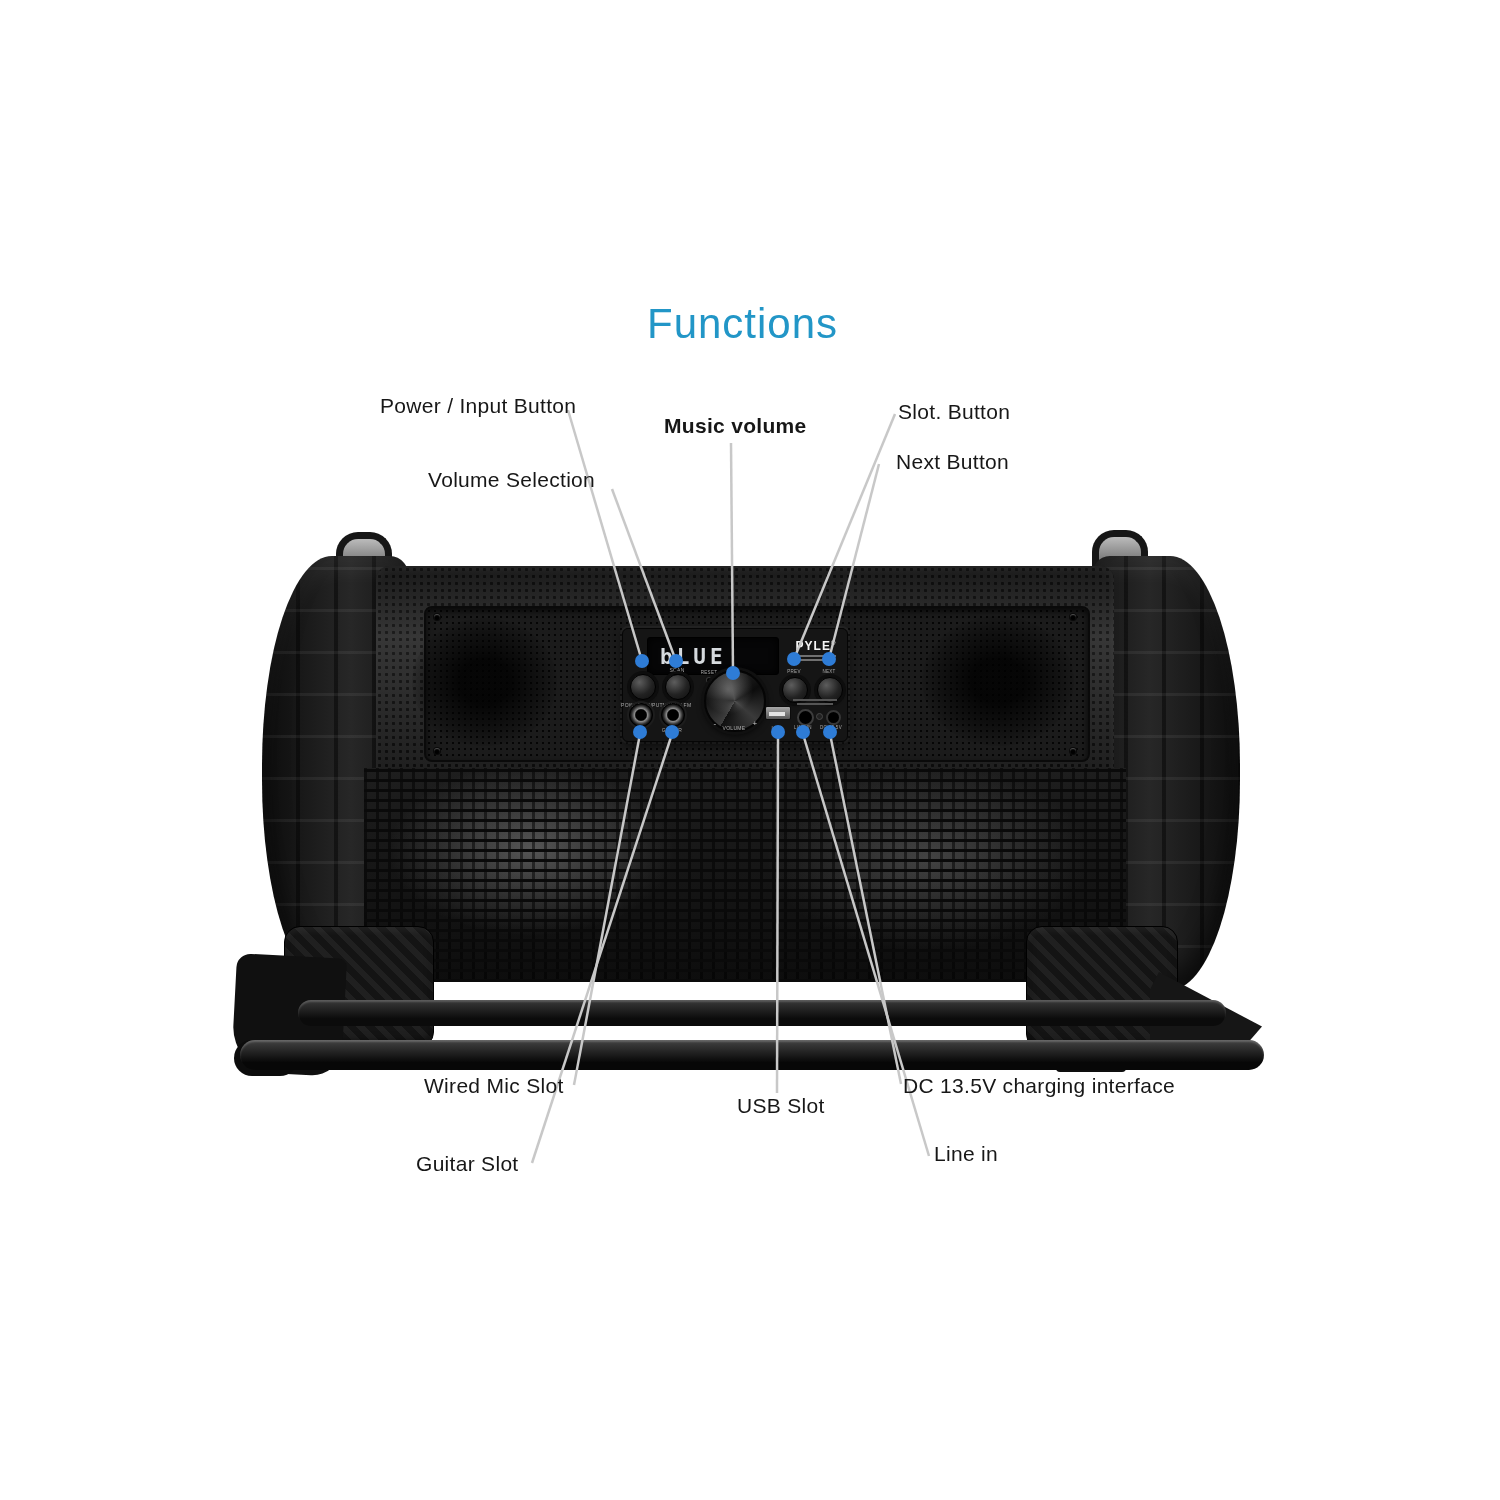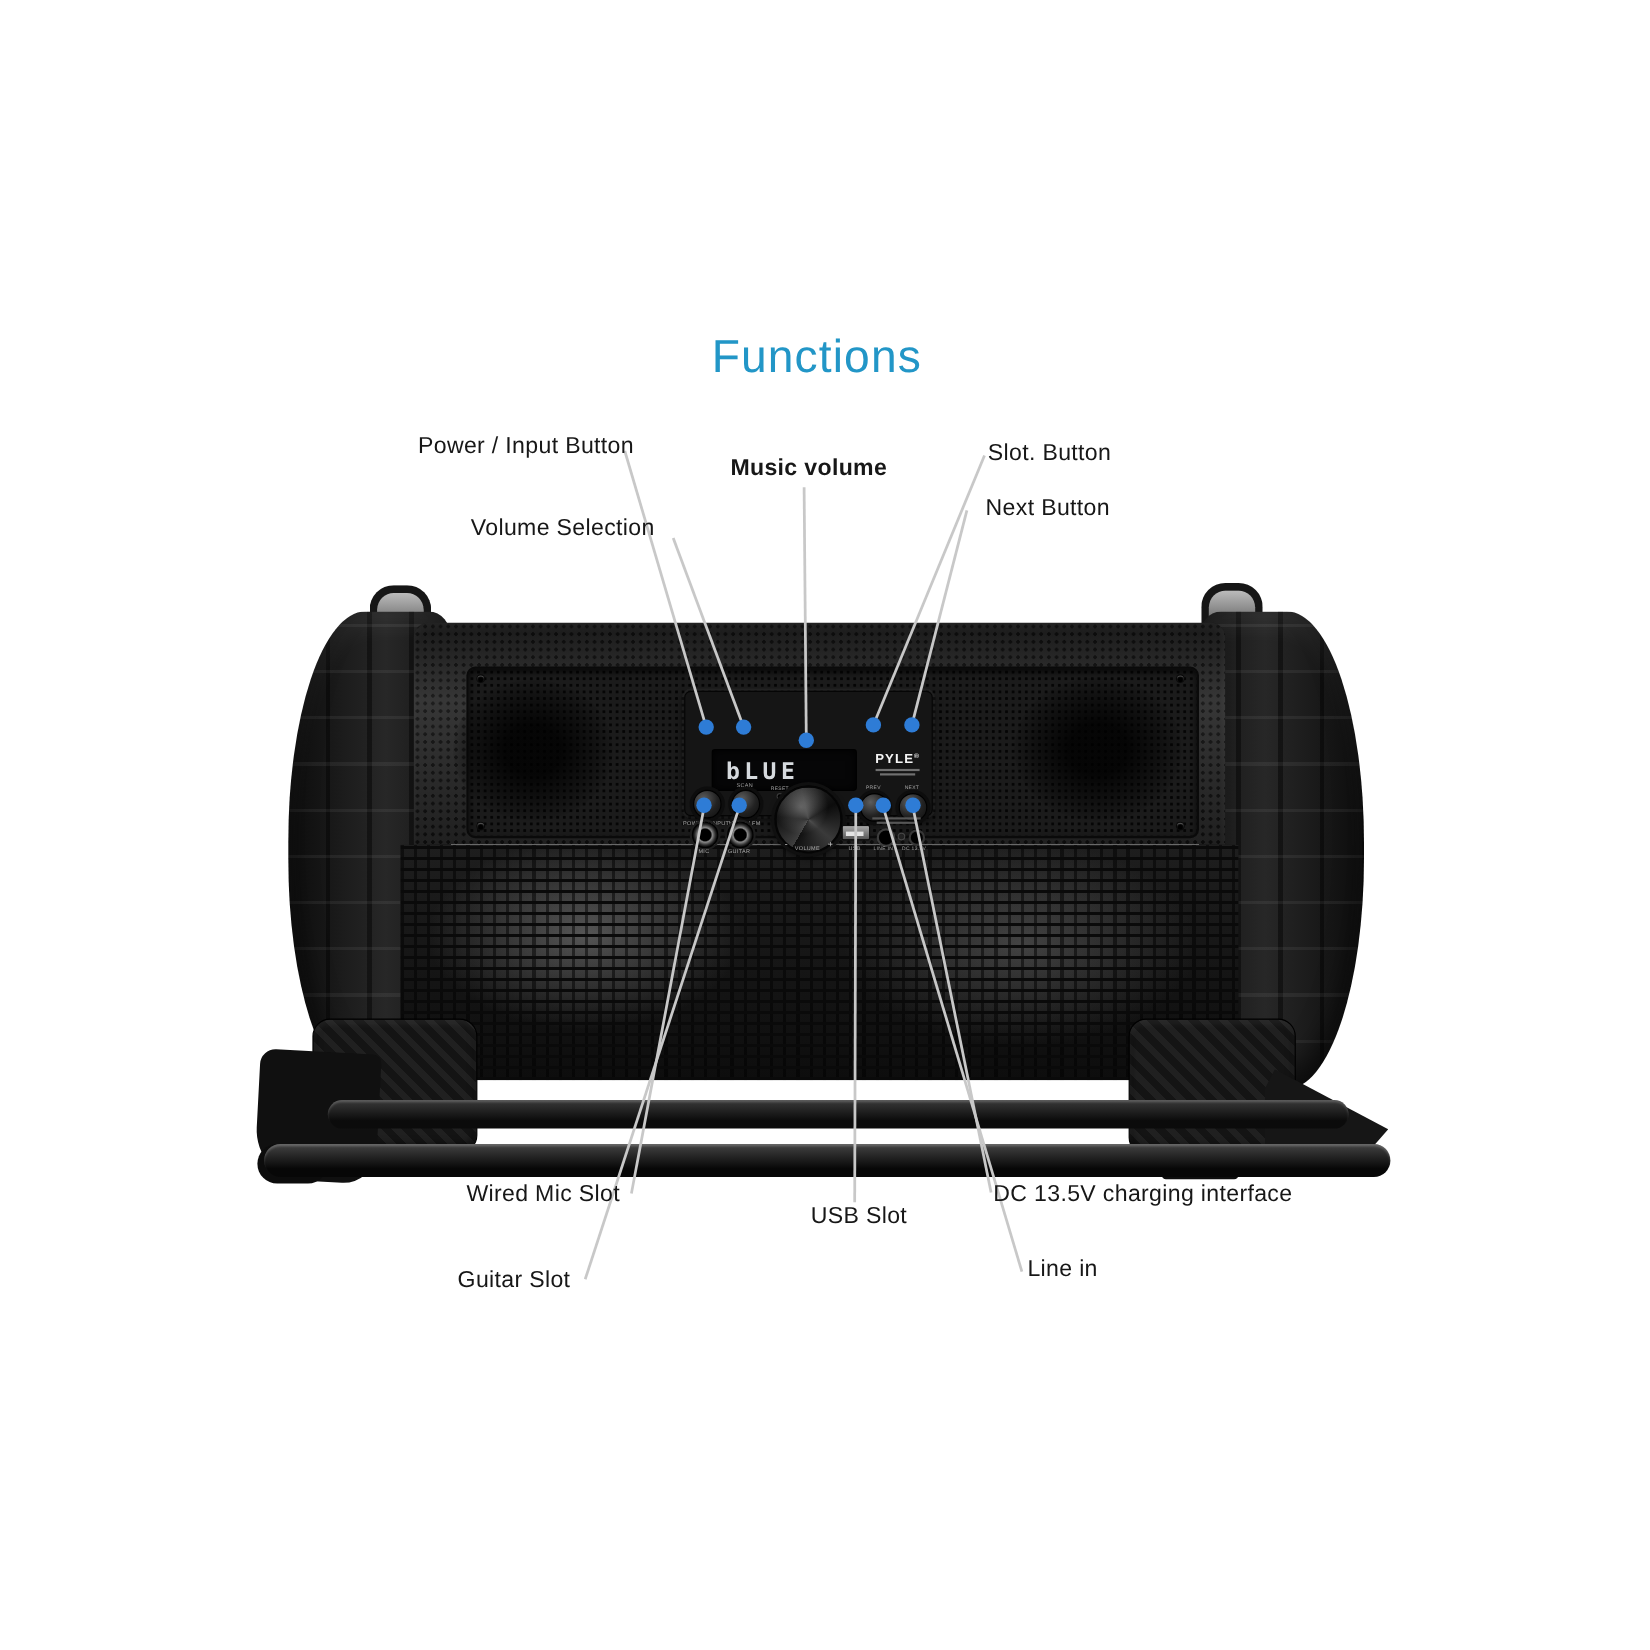--- a/index.html
+++ b/index.html
@@ -84,21 +84,21 @@
       repeating-linear-gradient(0deg, #0a0a0a 0 3px, transparent 3px 10px),
       repeating-linear-gradient(90deg, rgba(0,0,0,0.5) 0 3px, transparent 3px 12px),
       radial-gradient(ellipse 230px 140px at 22% 38%, rgba(200,200,200,0.35), transparent 62%),
       radial-gradient(ellipse 260px 150px at 74% 42%, rgba(180,180,180,0.28), transparent 62%),
       linear-gradient(180deg,#1e1e1e,#0d0d0d);}
 
   
   .panel{left:622px;top:628px;width:224px;height:112px;z-index:3;
     background:#151515;border:1px solid #050505;border-radius:6px;
     box-shadow:0 0 0 2px rgba(255,255,255,0.04), 0 4px 9px rgba(0,0,0,0.55);}
-  .panel .pp{position:absolute;margin-top:44px;}
+  .panel .pp{position:absolute;}
   .lcd{left:24px;top:8px;width:132px;height:38px;background:#060607;border:1px solid #000;
     border-radius:3px;box-shadow:inset 0 0 8px #000;
     font-family:"DejaVu Sans Mono",monospace;font-weight:bold;font-size:21px;color:#d6dade;
     letter-spacing:4px;line-height:38px;padding-left:12px;box-sizing:border-box;}
   .logo{left:166px;top:10px;width:54px;text-align:center;color:#f5f5f5;
     font-size:12px;font-weight:800;letter-spacing:1px;}
   .logo sup{font-size:6px;}
   .logo-bar{height:2px;background:#707070;margin:2px auto 0;}
   .lb1{width:40px;} .lb2{width:32px;}
   .micro{font-size:5px;color:#a8a8a8;text-align:center;letter-spacing:0.3px;white-space:nowrap;}

